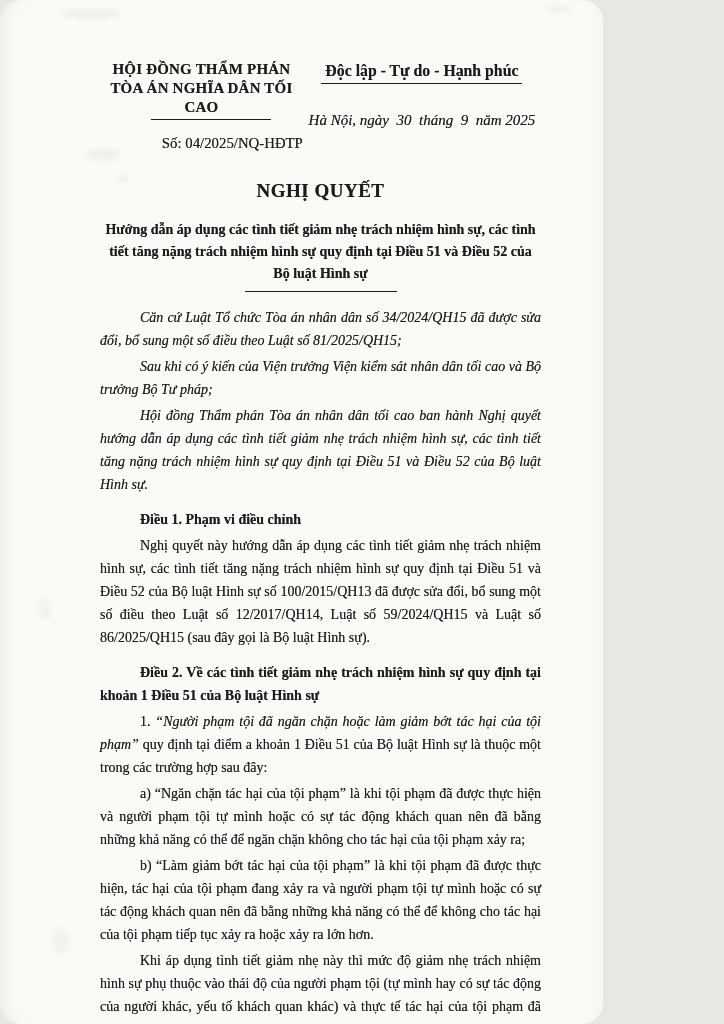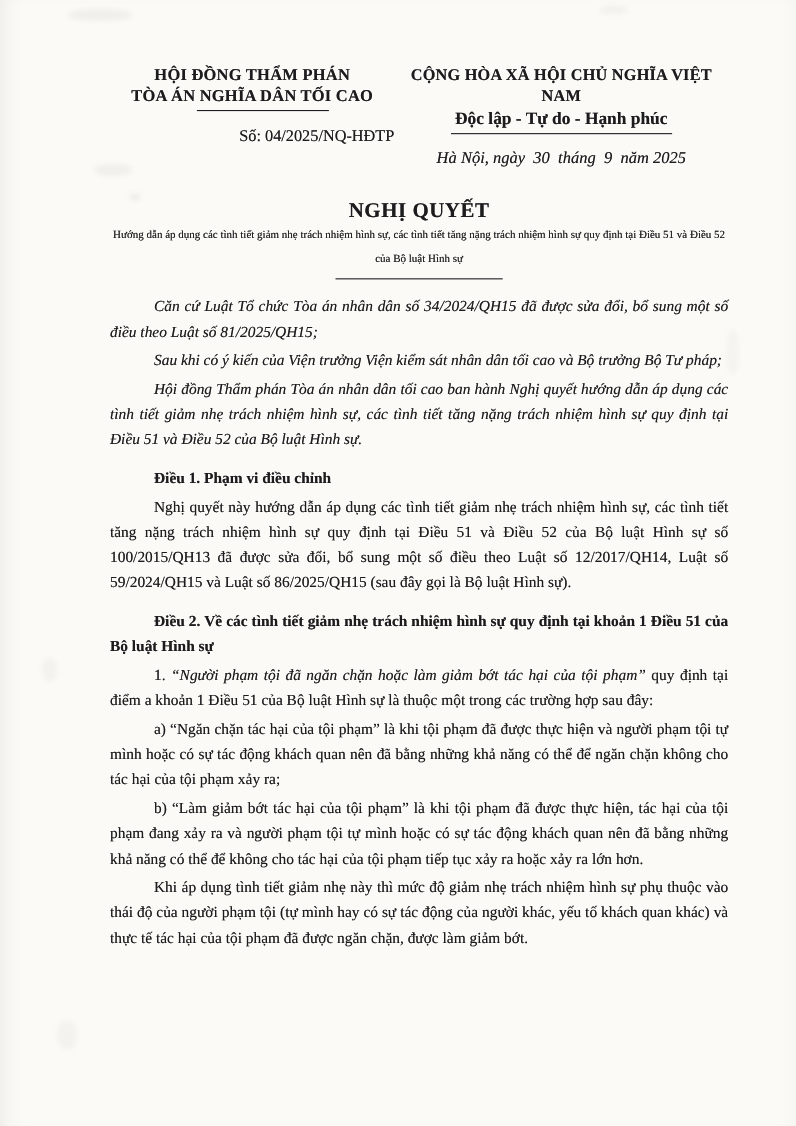--- a/index.html
+++ b/index.html
@@ -3,45 +3,46 @@
 <meta charset="utf-8">
 <style>
   html,body{margin:0;padding:0;}
   body{
     width:724px;height:1024px;
     background:#e9e7e2;
     font-family:"Liberation Serif","DejaVu Serif",serif;
   }
   .page{
     position:relative;
-    width:724px;height:1024px;
+    width:603px;height:1024px;
     background:#fbfaf7;
     color:#1c1c1e;
     overflow:hidden;
     box-shadow:inset 14px 0 22px -16px rgba(0,0,0,.10), inset -10px 0 18px -14px rgba(0,0,0,.06);
+    border-radius:21px;
   }
   .content{
     position:relative;
     padding:60px 62px 0 100px;
     text-shadow:0 0 .5px rgba(28,28,30,.65);
   }
   
   .hdr{display:flex;align-items:flex-start;}
   .hdr-left{flex:0 0 46%;text-align:center;}
   .hdr-right{flex:0 0 54%;text-align:center;}
   .issuer{font-weight:bold;font-size:15px;line-height:19px;letter-spacing:.2px;}
   .issuer-underline{width:120px;border-top:1.6px solid #1c1c1e;margin:2px auto 0;position:relative;left:10px;}
   .doc-number{font-size:14.8px;margin-top:15px;text-align:right;}
   .motto1{font-weight:bold;font-size:14.8px;line-height:19px;letter-spacing:.2px;}
   .motto2{display:inline-block;font-weight:bold;font-size:15.8px;line-height:21px;
           border-bottom:1.6px solid #1c1c1e;padding:0 4px 2px;}
-  .place-date{font-style:italic;font-size:15px;margin-top:14px;white-space:pre-wrap;}
+  .place-date{font-style:italic;font-size:15px;margin-top:28px;white-space:pre-wrap;}
   
   .title{ text-align:center;font-weight:bold;font-size:19px;letter-spacing:.5px;margin-top:28px;}
-  .subtitle{text-align:center;font-weight:normal;font-size:10px;line-height:22px;margin-top:0;}
+  .subtitle{text-align:center;font-weight:bold;font-size:14px;line-height:22px;margin-top:17px;}
   .title-divider{width:152px;border-top:1.6px solid #1c1c1e;margin:6px auto 0;}
   
   .bodytext{margin-top:14px;}
   p.para{
     font-size:14px;line-height:23px;
     text-align:justify;text-indent:40px;
     margin:3px 0;
   }
   p.italic{font-style:italic;}
   p.heading{font-weight:bold;}
@@ -73,21 +74,20 @@
   <div class="content">
 
     <div class="hdr">
       <div class="hdr-left">
         <div class="issuer">HỘI ĐỒNG THẨM PHÁN</div>
         <div class="issuer">TÒA ÁN NGHĨA DÂN TỐI CAO</div>
         <div class="issuer-underline"></div>
         <div class="doc-number">Số: 04/2025/NQ-HĐTP</div>
       </div>
       <div class="hdr-right">
-        <div class="motto1">CỘNG HÒA XÃ HỘI CHỦ NGHĨA VIỆT NAM</div>
         <div><span class="motto2">Độc lập - Tự do - Hạnh phúc</span></div>
         <div class="place-date">Hà Nội, ngày  30  tháng  9  năm 2025</div>
       </div>
     </div>
 
     <div class="title">NGHỊ QUYẾT</div>
     <div class="subtitle">Hướng dẫn áp dụng các tình tiết giảm nhẹ trách nhiệm hình sự, các tình tiết tăng nặng trách nhiệm hình sự quy định tại Điều 51 và Điều 52 của Bộ luật Hình sự</div>
     <div class="title-divider"></div>
 
     <div class="bodytext">

